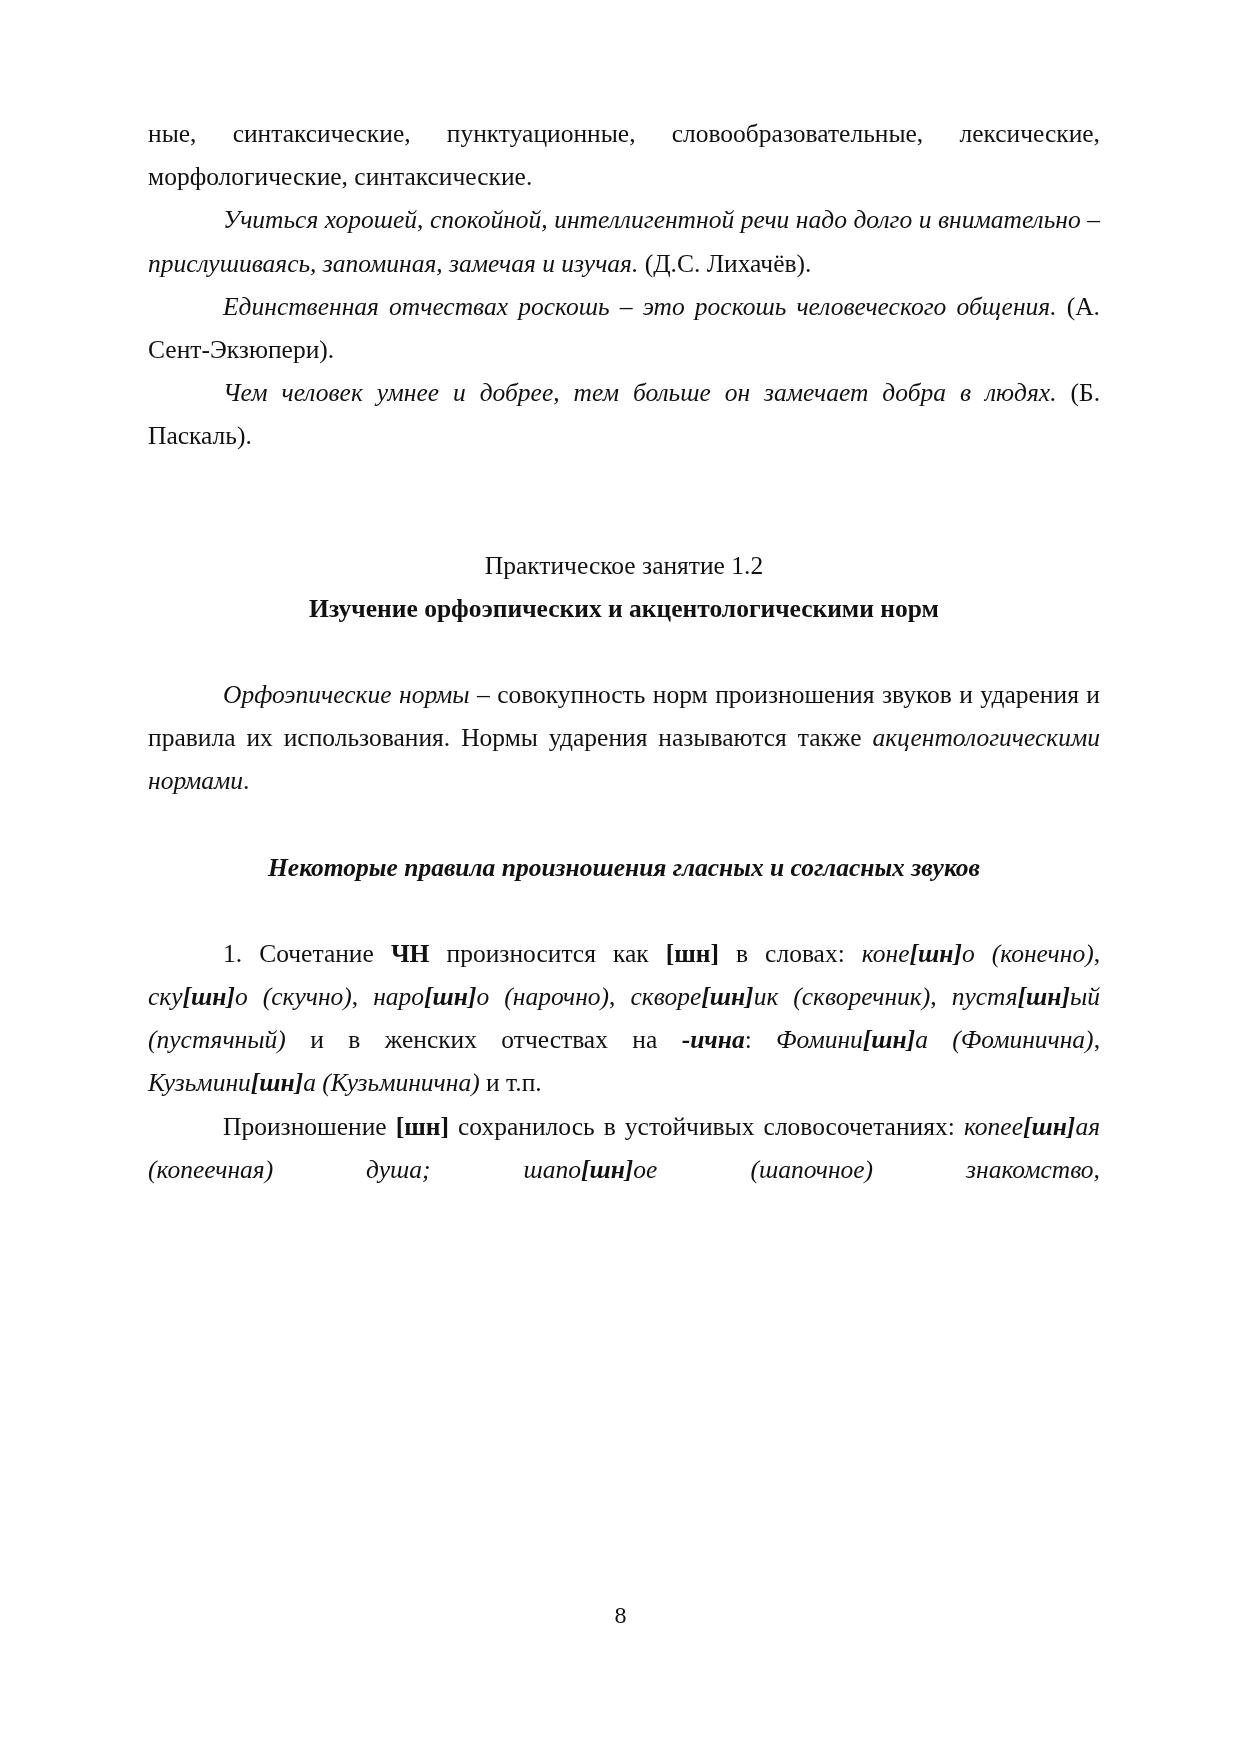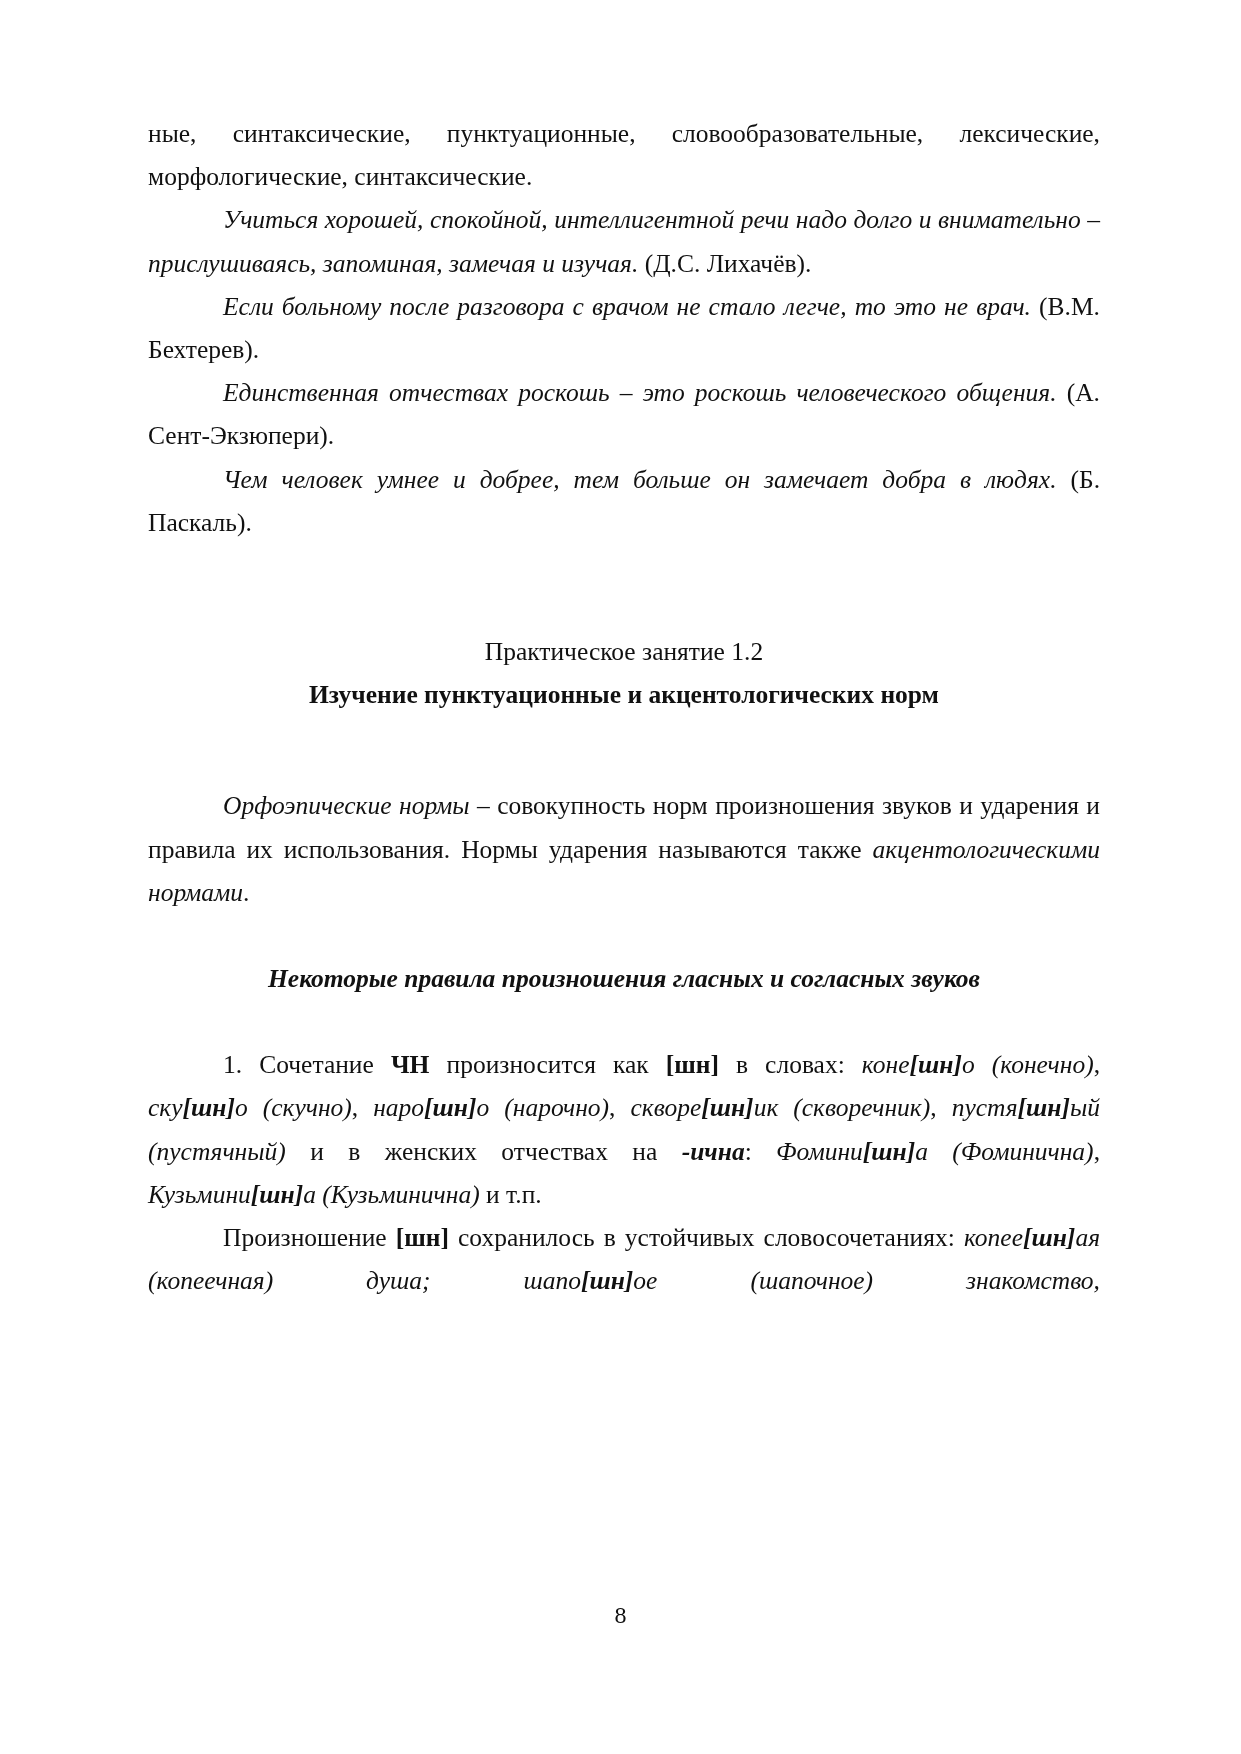--- a/index.html
+++ b/index.html
@@ -51,28 +51,27 @@
   </style>
 </head>
 <body>
 
 <div class="page">
 
   <p><span>ные, синтаксические, пунктуационные, словообразовательные, лексические, морфологические, синтаксические.</span></p>
 
 
   <p class="indent"><span class="ital">Учиться хорошей, спокойной, интеллигентной речи надо долго и внимательно – прислушиваясь, запоминая, замечая и изучая.</span><span> (Д.С. Лихачёв).</span></p>
-  <p class="indent"><span class="ital">Если больному после разговора с врачом не стало легче, то это не врач.</span><span> (В.М. Бехтерев).</span></p>
   <p class="indent"><span class="ital">Единственная отчествах роскошь – это роскошь человеческого общения.</span><span> (А. Сент-Экзюпери).</span></p>
   <p class="indent"><span class="ital">Чем человек умнее и добрее, тем больше он замечает добра в людях.</span><span> (Б. Паскаль).</span></p>
 
   <p class="center gap-xl" style="margin-top:86px;">Практическое занятие 1.2</p>
-  <p class="center bold">Изучение пунктуационные и акцентологических норм</p>
+  <p class="center bold">Изучение орфоэпических и акцентологическими норм</p>
 
-  <p class="indent" style="margin-top:68px;"><span class="ital">Орфоэпические нормы</span><span> – совокупность норм произношения звуков и ударения и правила их использования. Нормы ударения называются также </span><span class="ital">акцентологическими нормами</span><span>.</span></p>
+  <p class="indent" style="margin-top:43px;"><span class="ital">Орфоэпические нормы</span><span> – совокупность норм произношения звуков и ударения и правила их использования. Нормы ударения называются также </span><span class="ital">акцентологическими нормами</span><span>.</span></p>
 
   <p class="center bold ital" style="margin-top:43px;">Некоторые правила произношения гласных и согласных звуков</p>
 
   <p class="indent" style="margin-top:43px;"><span>1. Сочетание </span><span class="bold">ЧН</span><span> произносится как </span><span class="bold">[шн]</span><span> в словах: </span><span class="ital"><span>коне</span><b>[шн]</b><span>о (конечно)</span></span>, <span class="ital"><span>ску</span><b>[шн]</b><span>о (скучно)</span></span>, <span class="ital"><span>наро</span><b>[шн]</b><span>о (нарочно)</span></span>, <span class="ital"><span>скворе</span><b>[шн]</b><span>ик (скворечник)</span></span>, <span class="ital"><span>пустя</span><b>[шн]</b><span>ый (пустячный)</span></span><span> и в женских отчествах на </span><span class="bold ital">-ична</span><span>: </span><span class="ital"><span>Фомини</span><b>[шн]</b><span>а (Фоминична)</span></span>, <span class="ital"><span>Кузьмини</span><b>[шн]</b><span>а (Кузьминична)</span></span><span> и т.п.</span></p>
 
   <p class="indent justify-last"><span>Произношение </span><span class="bold">[шн]</span><span> сохранилось в устойчивых словосочетаниях: </span><span class="ital"><span>копее</span><b>[шн]</b><span>ая (копеечная) душа;</span></span> <span class="ital"><span>шапо</span><b>[шн]</b><span>ое (шапочное) знакомство,</span></span></p>
 
 </div>
 
 <div class="page-number">8</div>

